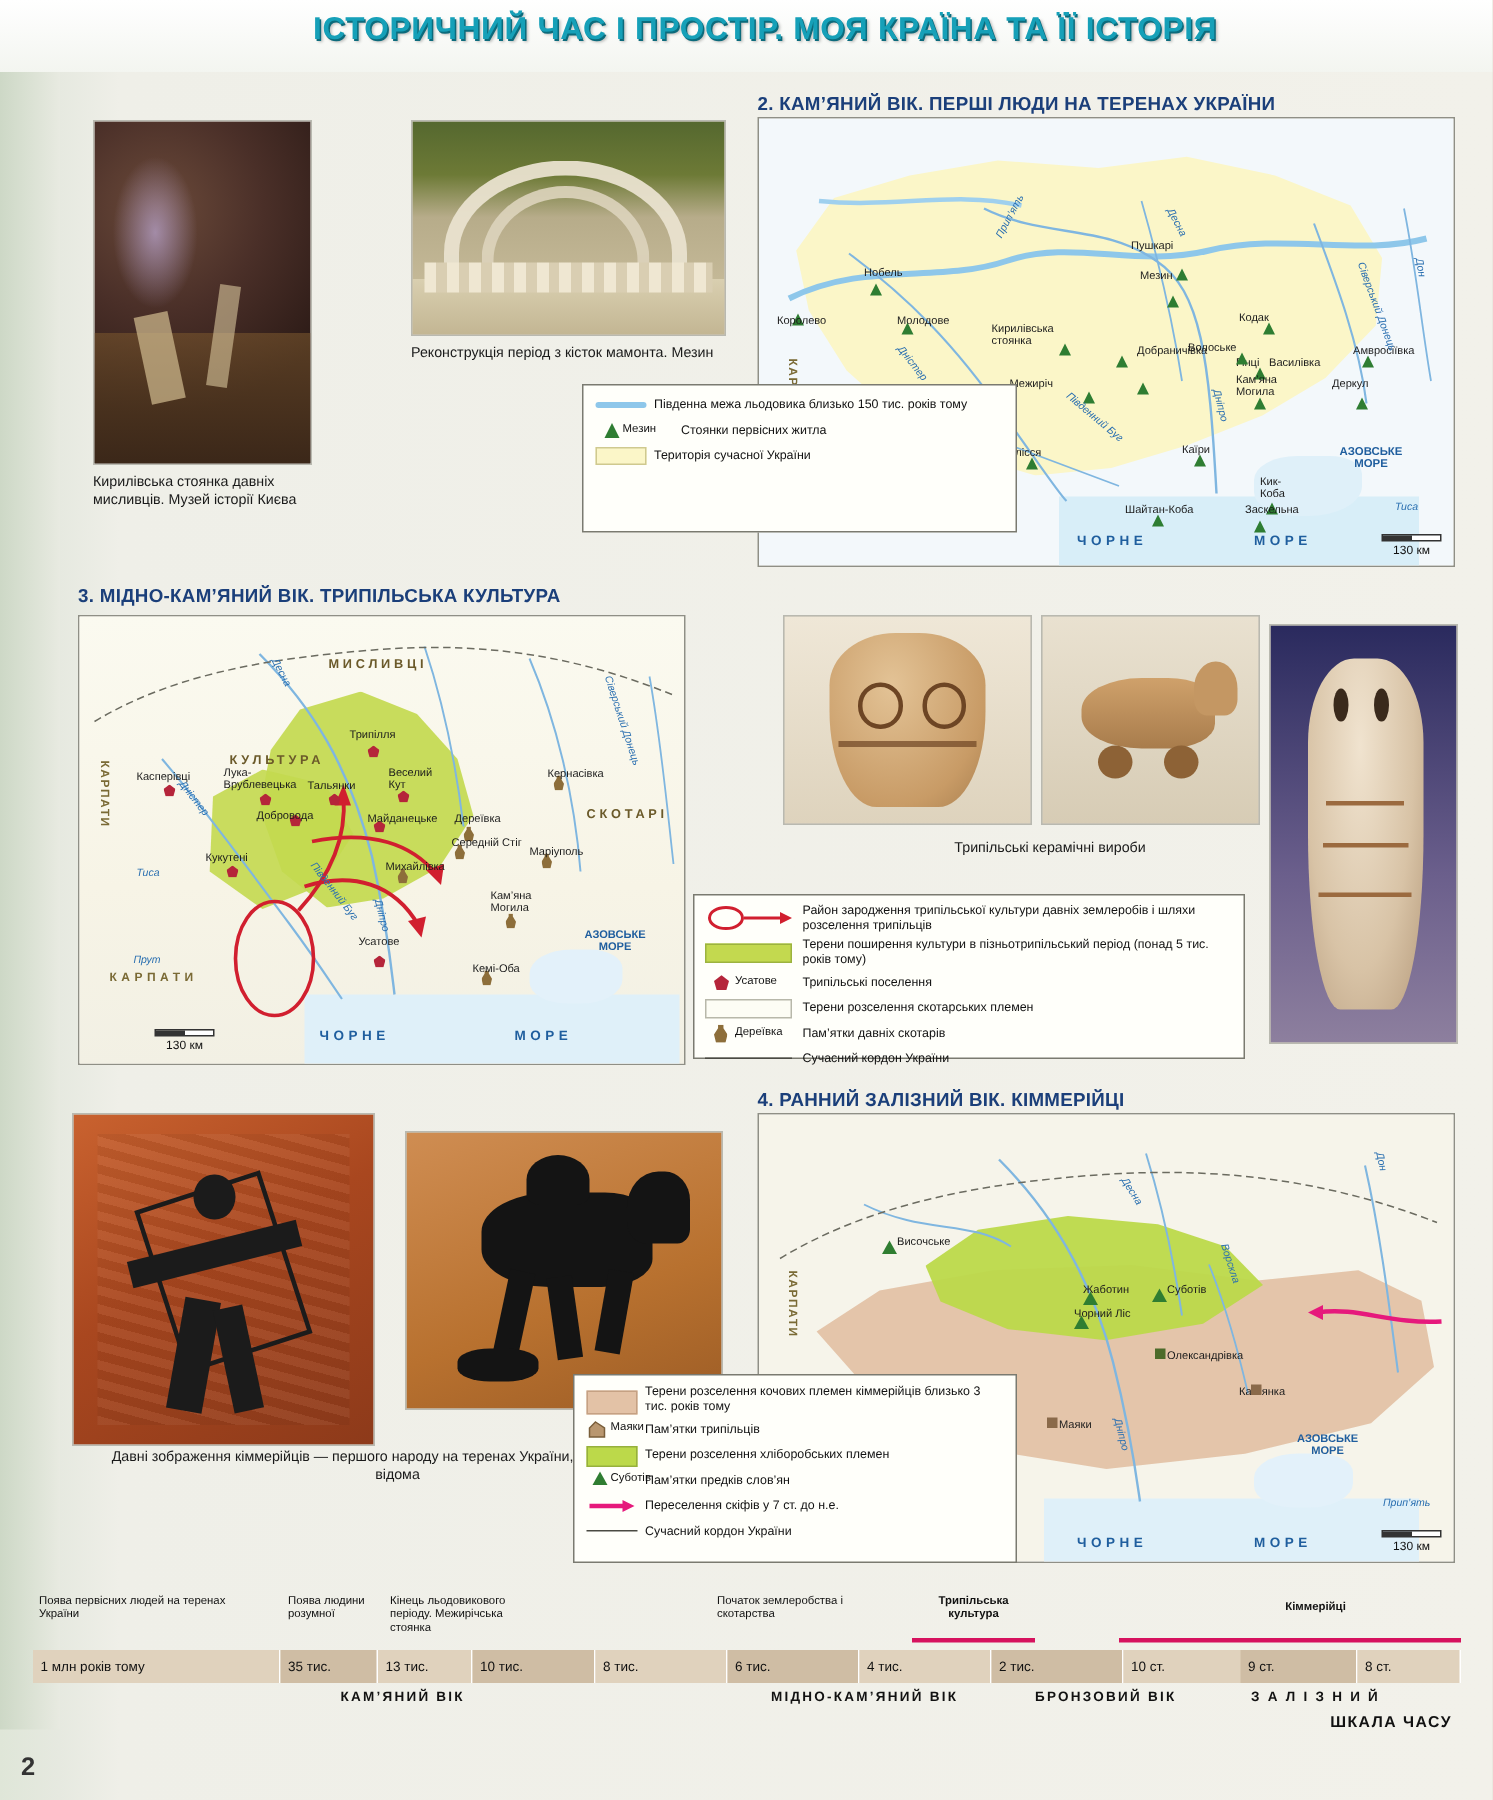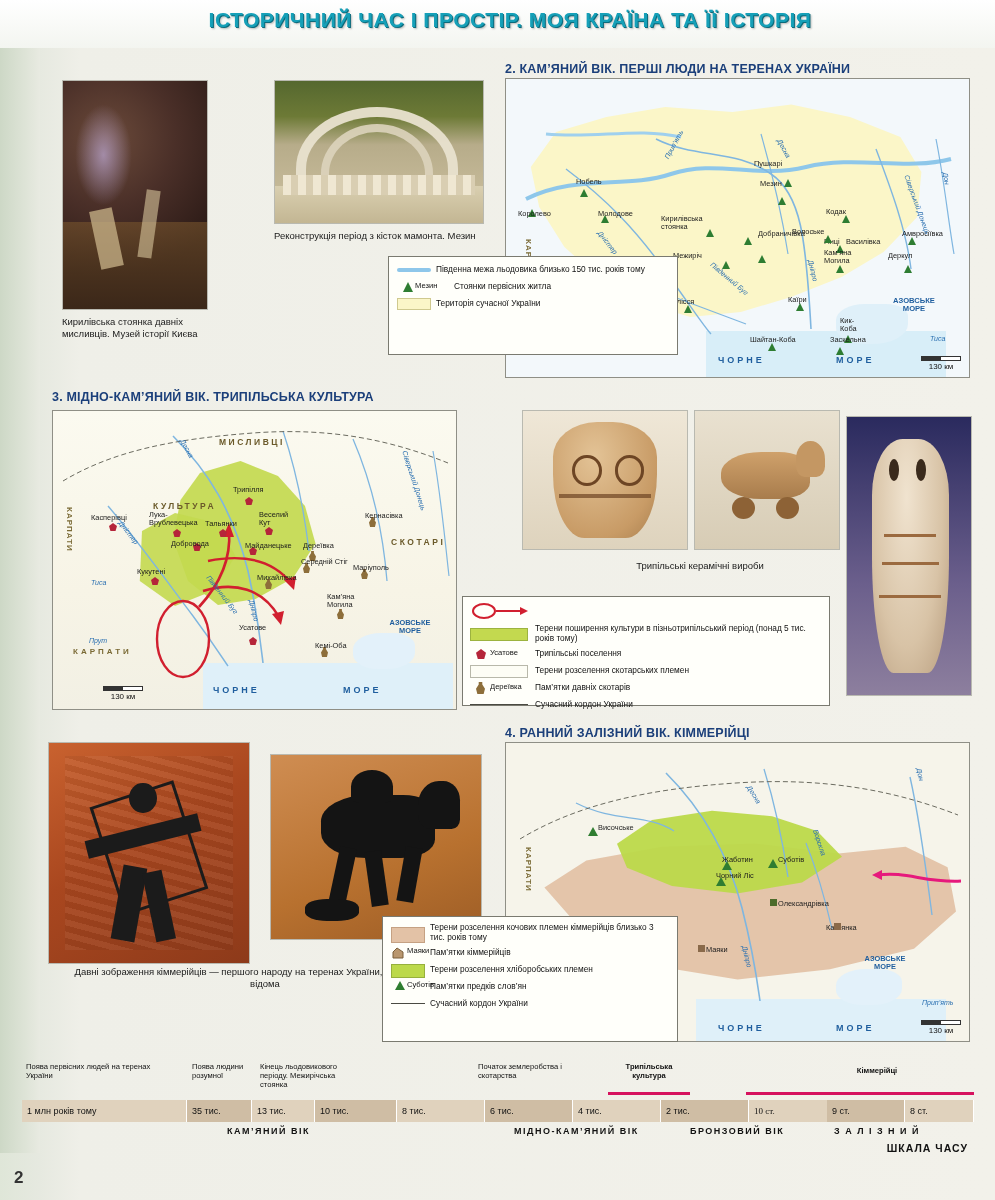--- a/index.html
+++ b/index.html
@@ -392,20 +392,21 @@
 
   <div class="legend" style="left:462px; top:596px; width:368px; height:110px; padding:3px;">
     <div class="legend-row">
       <div class="legend-swatch" style="width:60px;height:18px;">
         <svg width="60" height="18">
             <ellipse cx="14" cy="9" rx="11" ry="7" stroke="#d11f2f" stroke-width="2" fill="none"></ellipse>
             <line x1="26" y1="9" x2="54" y2="9" stroke="#d11f2f" stroke-width="2"></line>
             <polygon points="58,9 50,5 50,13" fill="#d11f2f"></polygon>
           </svg>
       </div>
+      <div class="legend-text">Район зародження трипільської культури давніх землеробів і шляхи розселення трипільців</div>
     </div>
     <div class="legend-row">
       <div class="legend-swatch" style="width:60px;">
         <div style="position:absolute;left:0;top:1px;width:58px;height:13px;background:#c3d94f;border:1px solid #9cb33f;"></div>
       </div>
       <div class="legend-text">Терени поширення культури в пізньотрипільський період (понад 5 тис. років тому)</div>
     </div>
     <div class="legend-row">
       <div class="legend-swatch" style="width:60px;">
         <div class="pent" style="left:6px;top:2px;width:10px;height:10px;"></div>
@@ -522,34 +523,43 @@
       </div>
       <div class="legend-text">Терени розселення кочових племен кіммерійців близько 3 тис. років тому</div>
     </div>
     <div class="legend-row">
       <div class="legend-swatch">
         <svg width="34" height="13">
             <polygon points="6,2 12,6 12,12 2,12 2,6" fill="#b9976f" stroke="#7a5f3a" stroke-width="1"></polygon>
           </svg>
         <div style="position:absolute;left:16px;top:1px;font-size:7.6px;">Маяки</div>
       </div>
-      <div class="legend-text">Пам’ятки кіммерійців</div>
+      <div class="legend-text">Пам’ятки трипільців</div>
     </div>
     <div class="legend-row">
       <div class="legend-swatch">
         <div style="position:absolute;left:0;top:1px;width:34px;height:14px;background:#bcd94a;border:1px solid #96b03c;"></div>
       </div>
       <div class="legend-text">Терени розселення хліборобських племен</div>
     </div>
     <div class="legend-row">
       <div class="legend-swatch">
         <div class="ytri" style="left:4px;top:1px;"></div>
         <div style="position:absolute;left:16px;top:1px;font-size:7.6px;">Суботів</div>
       </div>
       <div class="legend-text">Пам’ятки предків слов’ян</div>
+    </div>
+    <div class="legend-row">
+      <div class="legend-swatch">
+        <svg width="34" height="13">
+            <line x1="2" y1="7" x2="26" y2="7" stroke="#e6197c" stroke-width="3"></line>
+            <polygon points="32,7 24,3 24,11" fill="#e6197c"></polygon>
+          </svg>
+      </div>
+      <div class="legend-text">Переселення скіфів у 7 ст. до н.е.</div>
     </div>
     <div class="legend-row">
       <div class="legend-swatch">
         <div style="position:absolute;left:0;top:6px;width:34px;height:0;border-top:1.5px solid #4a4a42;"></div>
       </div>
       <div class="legend-text">Сучасний кордон України</div>
     </div>
   </div>
 
   <div class="timeline">
@@ -564,21 +574,21 @@
     <div class="tl-band" style="left:724px; width:228px; background:#d6125e;"></div>
 
     <div class="tl-cell" style="left:0px;   width:165px; background:#e0d2bd;">1 млн років тому</div>
     <div class="tl-cell" style="left:165px; width:65px;  background:#cfbda4;">35 тис.</div>
     <div class="tl-cell" style="left:230px; width:63px;  background:#e0d2bd;">13 тис.</div>
     <div class="tl-cell" style="left:293px; width:82px;  background:#cfbda4;">10 тис.</div>
     <div class="tl-cell" style="left:375px; width:88px;  background:#e0d2bd;">8 тис.</div>
     <div class="tl-cell" style="left:463px; width:88px;  background:#cfbda4;">6 тис.</div>
     <div class="tl-cell" style="left:551px; width:88px;  background:#e0d2bd;">4 тис.</div>
     <div class="tl-cell" style="left:639px; width:88px;  background:#cfbda4;">2 тис.</div>
-    <div class="tl-cell" style="left:727px; width:99px;  background:#e0d2bd;font-family:Liberation Serif, serif;">10 ст.</div>
+    <div class="tl-cell" style="left:727px; width:99px;  background:#e0d2bd;">10 ст.</div>
     <div class="tl-cell" style="left:805px; width:78px;  background:#cfbda4;">9 ст.</div>
     <div class="tl-cell" style="left:883px; width:69px;  background:#e0d2bd;">8 ст.</div>
 
     <div class="tl-era" style="left:205px;">КАМ’ЯНИЙ ВІК</div>
     <div class="tl-era" style="left:492px;">МІДНО-КАМ’ЯНИЙ ВІК</div>
     <div class="tl-era" style="left:668px;">БРОНЗОВИЙ ВІК</div>
     <div class="tl-era" style="left:812px;">З А Л І З Н И Й</div>
 
     <div class="tl-axis-title">ШКАЛА ЧАСУ</div>
   </div>

